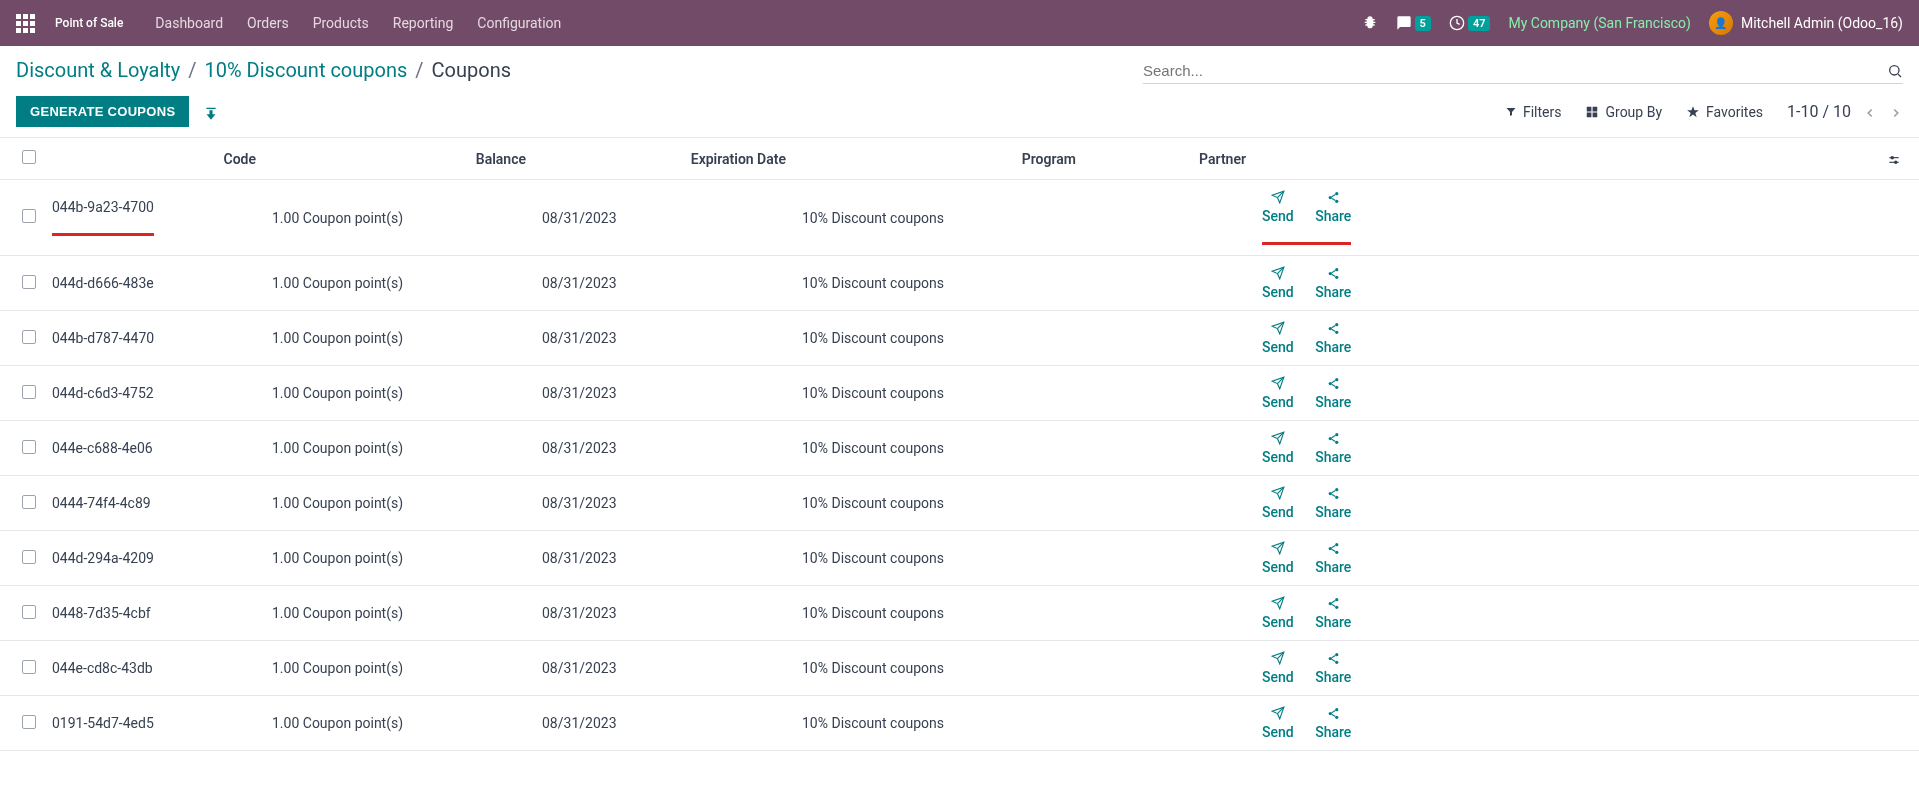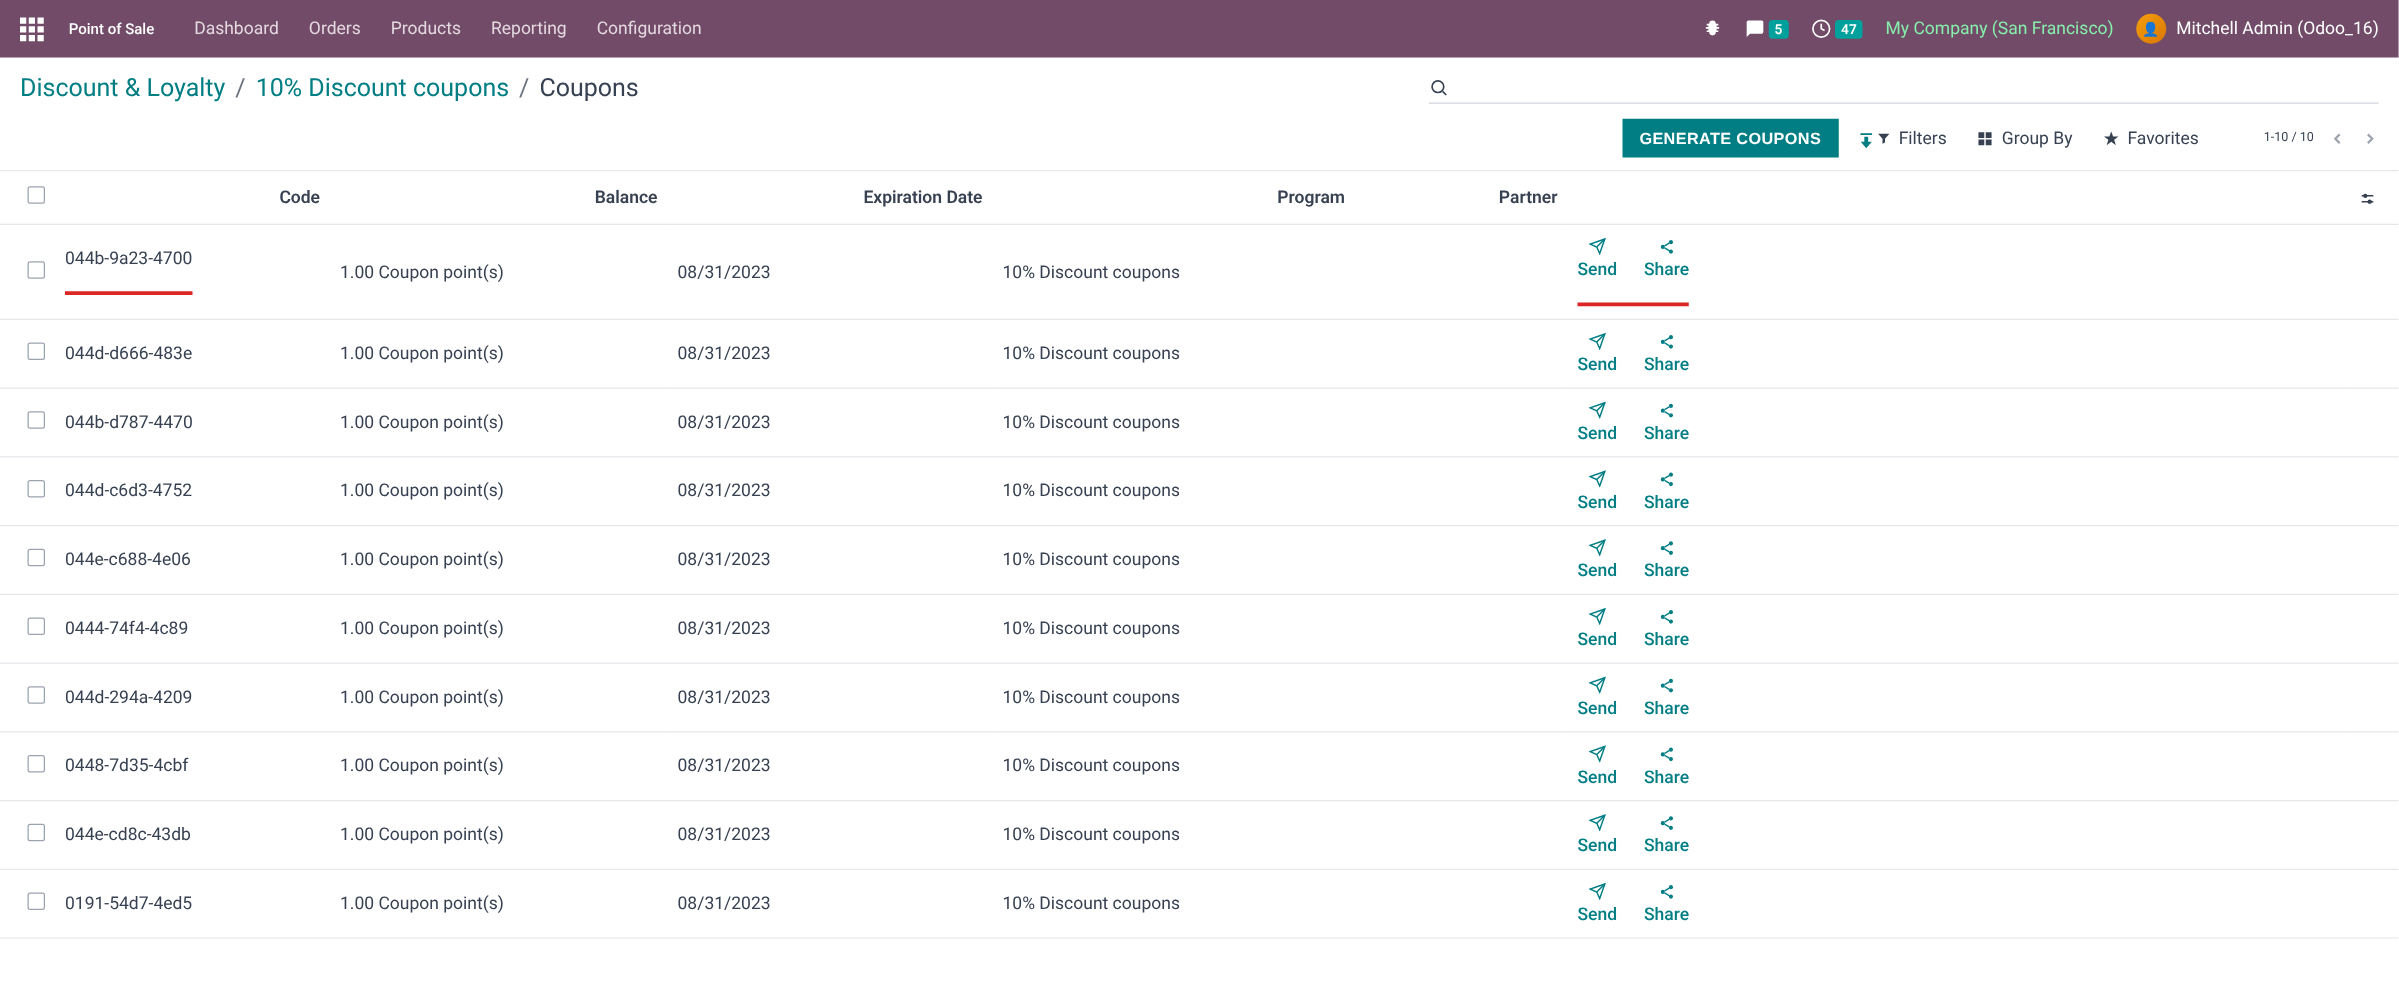--- a/index.html
+++ b/index.html
@@ -24,28 +24,28 @@
 .control-panel { padding: 12px 16px 0 16px; }
 .cp-top { display: flex; justify-content: space-between; align-items: flex-start; }
 .breadcrumb { display: flex; align-items: center; gap: 8px; font-size: 20px; }
 .breadcrumb-link { color: #017E84; cursor: pointer; }
 .breadcrumb-sep { color: #6b7280; }
 .breadcrumb-current { color: #374151; }
 .search-box { flex: 1; max-width: 760px; margin-left: 40px; border-bottom: 1px solid #d1d5db; display: flex; align-items: center; padding: 4px 0; }
 .search-input { flex: 1; border: none; outline: none; font-size: 15px; color: #6b7280; background: transparent; }
 .search-icon { color: #374151; cursor: pointer; }
 
-.cp-bottom { display: flex; justify-content: flex-end; align-items: center; margin-top: 12px; padding-bottom: 10px; }
+.cp-bottom { display: flex; justify-content: space-between; align-items: center; margin-top: 12px; padding-bottom: 10px; }
 .cp-bottom-left { display: flex; align-items: center; gap: 14px; }
 .primary-btn { background: #017E84; color: #fff; border: none; padding: 8px 14px; font-size: 13px; font-weight: 600; cursor: pointer; letter-spacing: 0.3px; }
 .download-icon { color: #017E84; cursor: pointer; font-size: 16px; }
 .cp-bottom-right { display: flex; align-items: center; gap: 24px; }
 .filter-group { display: flex; gap: 24px; }
 .filter-btn { display: flex; align-items: center; gap: 6px; color: #374151; cursor: pointer; font-size: 14px; }
-.pager { display: flex; align-items: center; gap: 12px; color: #374151; font-size: 10px; margin-left: 28px; }
+.pager { display: flex; align-items: center; gap: 12px; color: #374151; font-size: 16px; }
 .pager-nav { color: #9ca3af; cursor: pointer; }
 
 
 .table-wrapper { border-top: 1px solid #e5e7eb; }
 table { width: 100%; border-collapse: collapse; }
 th { text-align: right; padding: 12px 8px; font-weight: 600; font-size: 14px; color: #374151; border-bottom: 1px solid #e5e7eb; }
 th:first-child, td:first-child { width: 40px; padding-left: 22px; }
 th:last-child, td:last-child { width: 40px; padding-right: 18px; text-align: right; }
 td { padding: 10px 8px; border-bottom: 1px solid #e5e7eb; font-size: 14px; color: #374151; }
 .checkbox { width: 14px; height: 14px; border: 1px solid #9ca3af; border-radius: 2px; cursor: pointer; display: inline-block; }
@@ -118,20 +118,21 @@
 <div class="control-panel">
   <div class="cp-top">
     <div class="breadcrumb">
       <span class="breadcrumb-link">Discount &amp; Loyalty</span>
       <span class="breadcrumb-sep">/</span>
       <span class="breadcrumb-link">10% Discount coupons</span>
       <span class="breadcrumb-sep">/</span>
       <span class="breadcrumb-current">Coupons</span>
     </div>
     <div class="search-box">
+      <input class="search-input" placeholder="Search..." style="">
       <span class="search-icon">
         <svg width="16" height="16" viewBox="0 0 24 24" fill="none" stroke="currentColor" stroke-width="2">
             <circle cx="11" cy="11" r="7"></circle>
             <line x1="21" y1="21" x2="16.65" y2="16.65"></line>
           </svg>
       </span>
     </div>
   </div>
   <div class="cp-bottom">
     <div class="cp-bottom-left">

